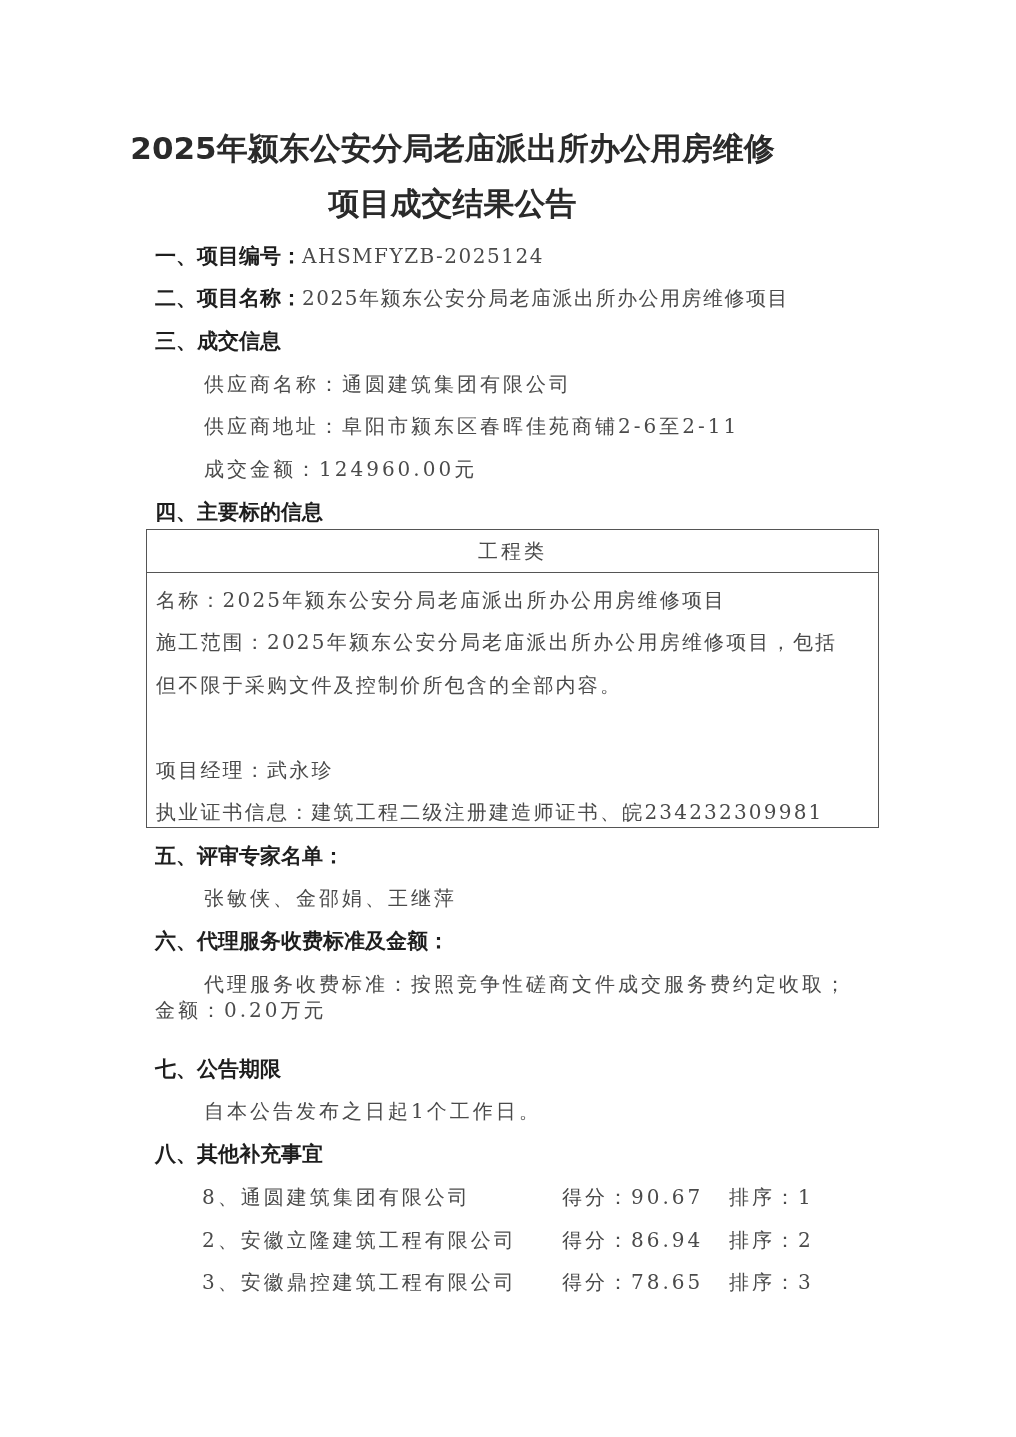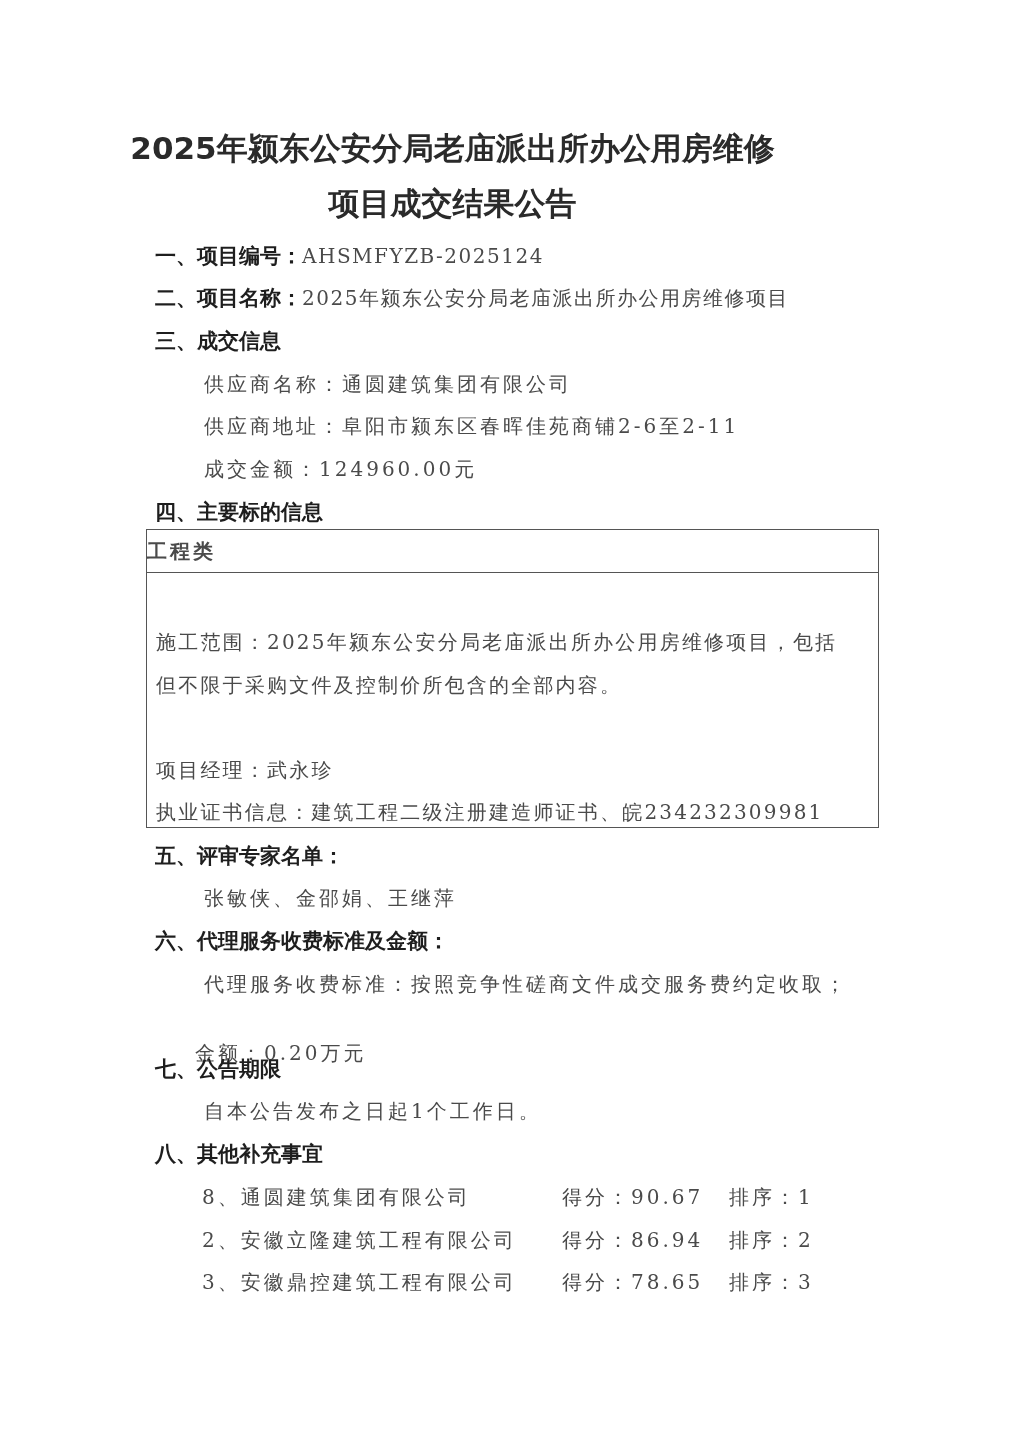--- a/index.html
+++ b/index.html
@@ -5,21 +5,21 @@
   html, body { margin: 0; padding: 0; background: #ffffff; }
   body { width: 1016px; height: 1437px; position: relative; overflow: hidden; color: #222; }
   .title { position: absolute; left: 4px; width: 897px; text-align: center; font-family: "DejaVu Sans", "Liberation Sans", sans-serif; font-weight: bold; font-size: 31px; color: #2a2a2a; letter-spacing: 0px; }
   .title.l1 { top: 128px; }
   .title.l2 { top: 183px; }
   .line { position: absolute; white-space: nowrap; font-size: 21px; line-height: 28px; }
   .heading { font-family: "DejaVu Sans", "Liberation Sans", sans-serif; font-weight: bold; color: #1e1e1e; font-size: 21px; }
   .val { font-family: "DejaVu Serif", "Liberation Serif", serif; color: #4a4a4a; font-size: 20px; letter-spacing: 1.5px; text-align: center; }
   .body-text { font-family: "DejaVu Serif", "Liberation Serif", serif; color: #4a4a4a; font-size: 20px; letter-spacing: 3px; }
   .table-box { position: absolute; left: 146px; top: 529px; width: 733px; height: 299px; border: 1px solid #555; box-sizing: border-box; }
-  .table-head { position: absolute; left: 0; top: 0; width: 100%; height: 43px; border-bottom: 1px solid #555; box-sizing: border-box; line-height: 43px; font-family: "DejaVu Serif", "Liberation Serif", serif; color: #4a4a4a; font-size: 20px; letter-spacing: 3px; font-weight: bold; }
+  .table-head { position: absolute; left: 0; top: 0; width: 100%; height: 43px; border-bottom: 1px solid #555; box-sizing: border-box; text-align: center; line-height: 43px; font-family: "DejaVu Serif", "Liberation Serif", serif; color: #4a4a4a; font-size: 20px; letter-spacing: 3px; }
   .cell-line { position: absolute; left: 9px; white-space: nowrap; font-family: "DejaVu Serif", "Liberation Serif", serif; color: #4a4a4a; font-size: 20px; letter-spacing: 2.2px; line-height: 28px; }
   .rank-row { position: absolute; left: 202px; white-space: nowrap; font-family: "DejaVu Serif", "Liberation Serif", serif; color: #4a4a4a; font-size: 20px; line-height: 28px; }
   .rank-row span { position: absolute; top: 0; white-space: nowrap; letter-spacing: 3px; }
 </style>
 </head>
 <body>
 
 <div>
 
   <div class="title l1">2025年颍东公安分局老庙派出所办公用房维修</div>
@@ -35,32 +35,33 @@
 
   <div class="line heading" style="left:155px; top:327px;">三、成交信息</div>
   <div class="line body-text" style="left:204px; top:370px;">供应商名称：通圆建筑集团有限公司</div>
   <div class="line body-text" style="left:204px; top:412px;">供应商地址：阜阳市颍东区春晖佳苑商铺2-6至2-11</div>
   <div class="line body-text" style="left:204px; top:455px;">成交金额：124960.00元</div>
 
   <div class="line heading" style="left:155px; top:498px;">四、主要标的信息</div>
 
   <div class="table-box">
     <div class="table-head">工程类</div>
+    <div class="cell-line" style="top:56px;">名称：2025年颍东公安分局老庙派出所办公用房维修项目</div>
     <div class="cell-line" style="top:98px;">施工范围：2025年颍东公安分局老庙派出所办公用房维修项目，包括</div>
     <div class="cell-line" style="top:141px;">但不限于采购文件及控制价所包含的全部内容。</div>
     <div class="cell-line" style="top:226px;">项目经理：武永珍</div>
     <div class="cell-line" style="top:268px;">执业证书信息：建筑工程二级注册建造师证书、皖234232309981</div>
   </div>
 
   <div class="line heading" style="left:155px; top:842px;">五、评审专家名单：</div>
   <div class="line body-text" style="left:204px; top:884px;">张敏侠、金邵娟、王继萍</div>
 
   <div class="line heading" style="left:155px; top:927px;">六、代理服务收费标准及金额：</div>
   <div class="line body-text" style="left:204px; top:970px;">代理服务收费标准：按照竞争性磋商文件成交服务费约定收取；</div>
-  <div class="line body-text" style="left:155px; top:1039px;margin-left:40px;">金额：0.20万元</div>
+  <div class="line body-text" style="left:155px; top:996px;">金额：0.20万元</div>
 
   <div class="line heading" style="left:155px; top:1055px;">七、公告期限</div>
   <div class="line body-text" style="left:204px; top:1097px;">自本公告发布之日起1个工作日。</div>
 
   <div class="line heading" style="left:155px; top:1140px;">八、其他补充事宜</div>
 
   <div class="rank-row" style="top:1183px;">
     <span style="left:0px;">8、通圆建筑集团有限公司</span>
     <span style="left:360px;">得分：90.67</span>
     <span style="left:527px;">排序：1</span>

